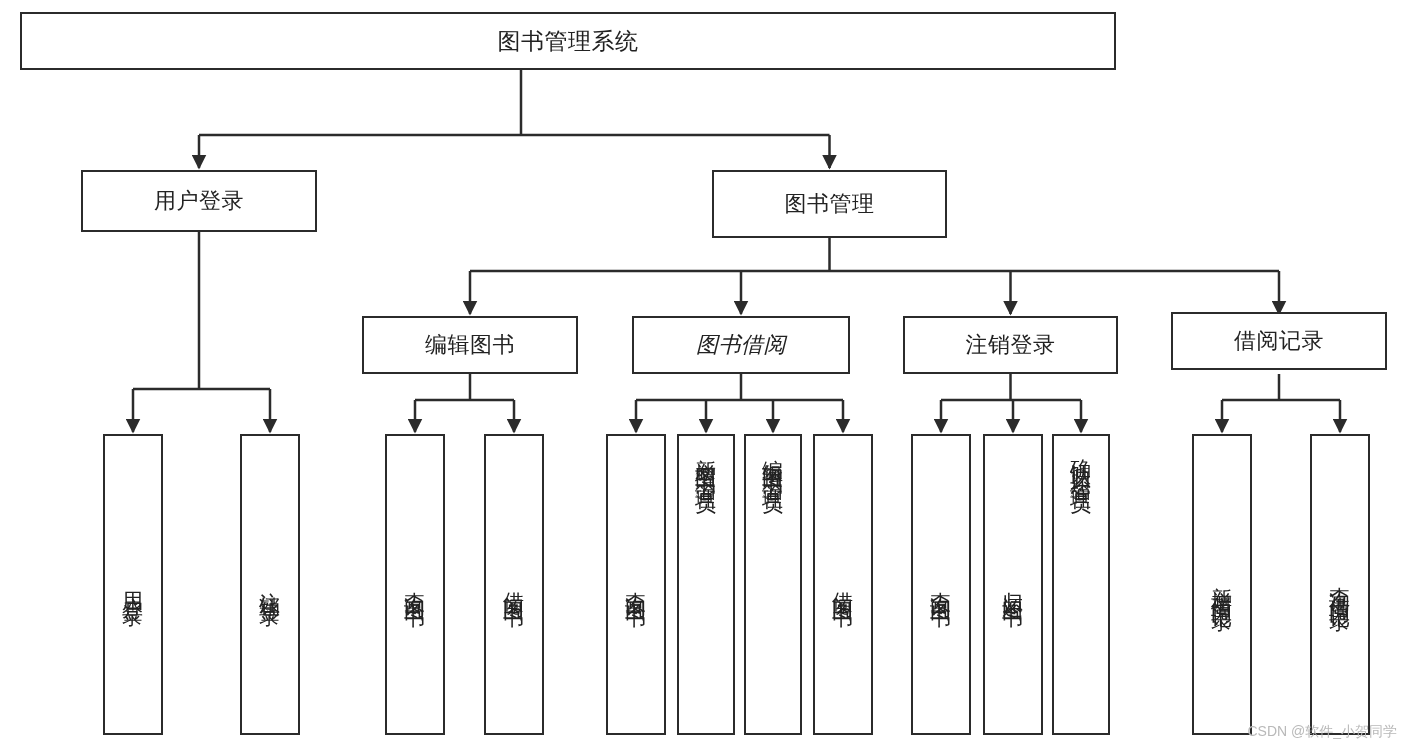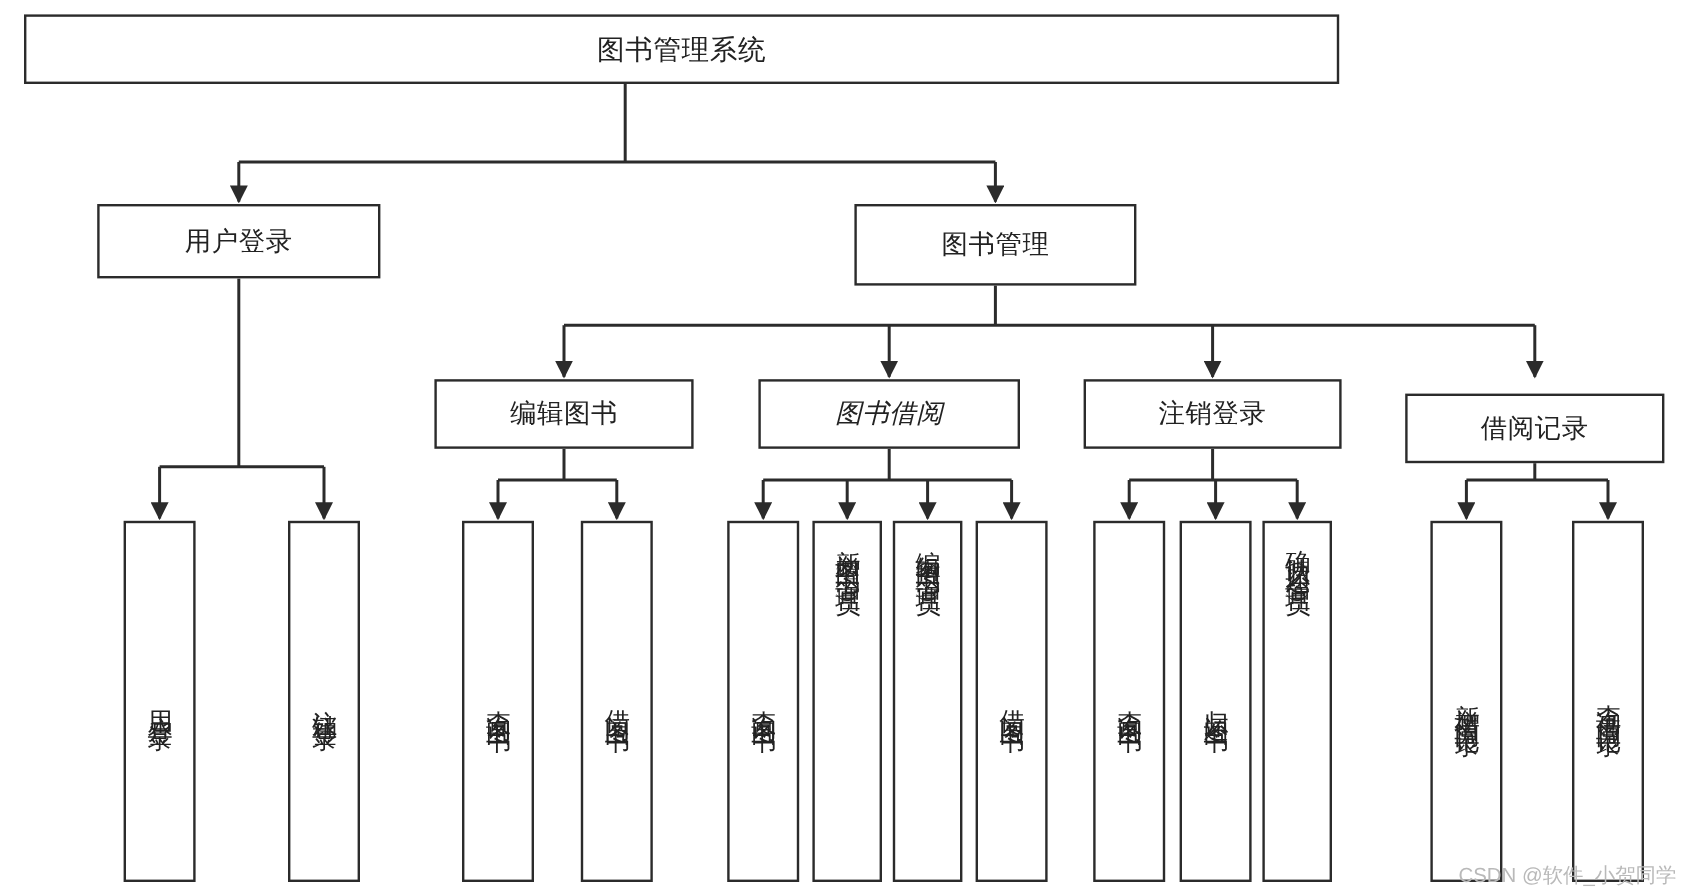--- a/index.html
+++ b/index.html
@@ -63,21 +63,21 @@
     white-space: nowrap;
   }
   .node.v.centered {
     align-items: center;
     padding-top: 0;
   }
   #watermark {
     position: absolute;
     right: 8px;
     bottom: 6px;
-    font-size: 17px;
+    font-size: 14px;
     color: #b9b9b9;
     z-index: 5;
     white-space: nowrap;
     font-family: "Liberation Sans", "DejaVu Sans", sans-serif;
   }
 </style>
 </head>
 <body>
 
 <div id="canvas">
@@ -137,21 +137,21 @@
       </div>
       <div class="node h" style="left: 362px; top: 316px; width: 216px; height: 58px;">
         <span class="lbl">编辑图书</span>
       </div>
       <div class="node h" style="left: 632px; top: 316px; width: 218px; height: 58px; font-style: italic;">
         <span class="lbl">图书借阅</span>
       </div>
       <div class="node h" style="left: 903px; top: 316px; width: 215px; height: 58px;">
         <span class="lbl">注销登录</span>
       </div>
-      <div class="node h" style="left: 1171px; top: 328px; width: 216px; height: 58px;">
+      <div class="node h" style="left: 1171px; top: 312px; width: 216px; height: 58px;">
         <span class="lbl">借阅记录</span>
       </div>
       <div class="node v centered" style="left: 103px; top: 434px; width: 60px; height: 301px;">
         <span class="lbl">用户登录</span>
       </div>
       <div class="node v centered" style="left: 240px; top: 434px; width: 60px; height: 301px;">
         <span class="lbl">注销登录</span>
       </div>
       <div class="node v centered" style="left: 385px; top: 434px; width: 60px; height: 301px;">
         <span class="lbl">查询图书</span>

